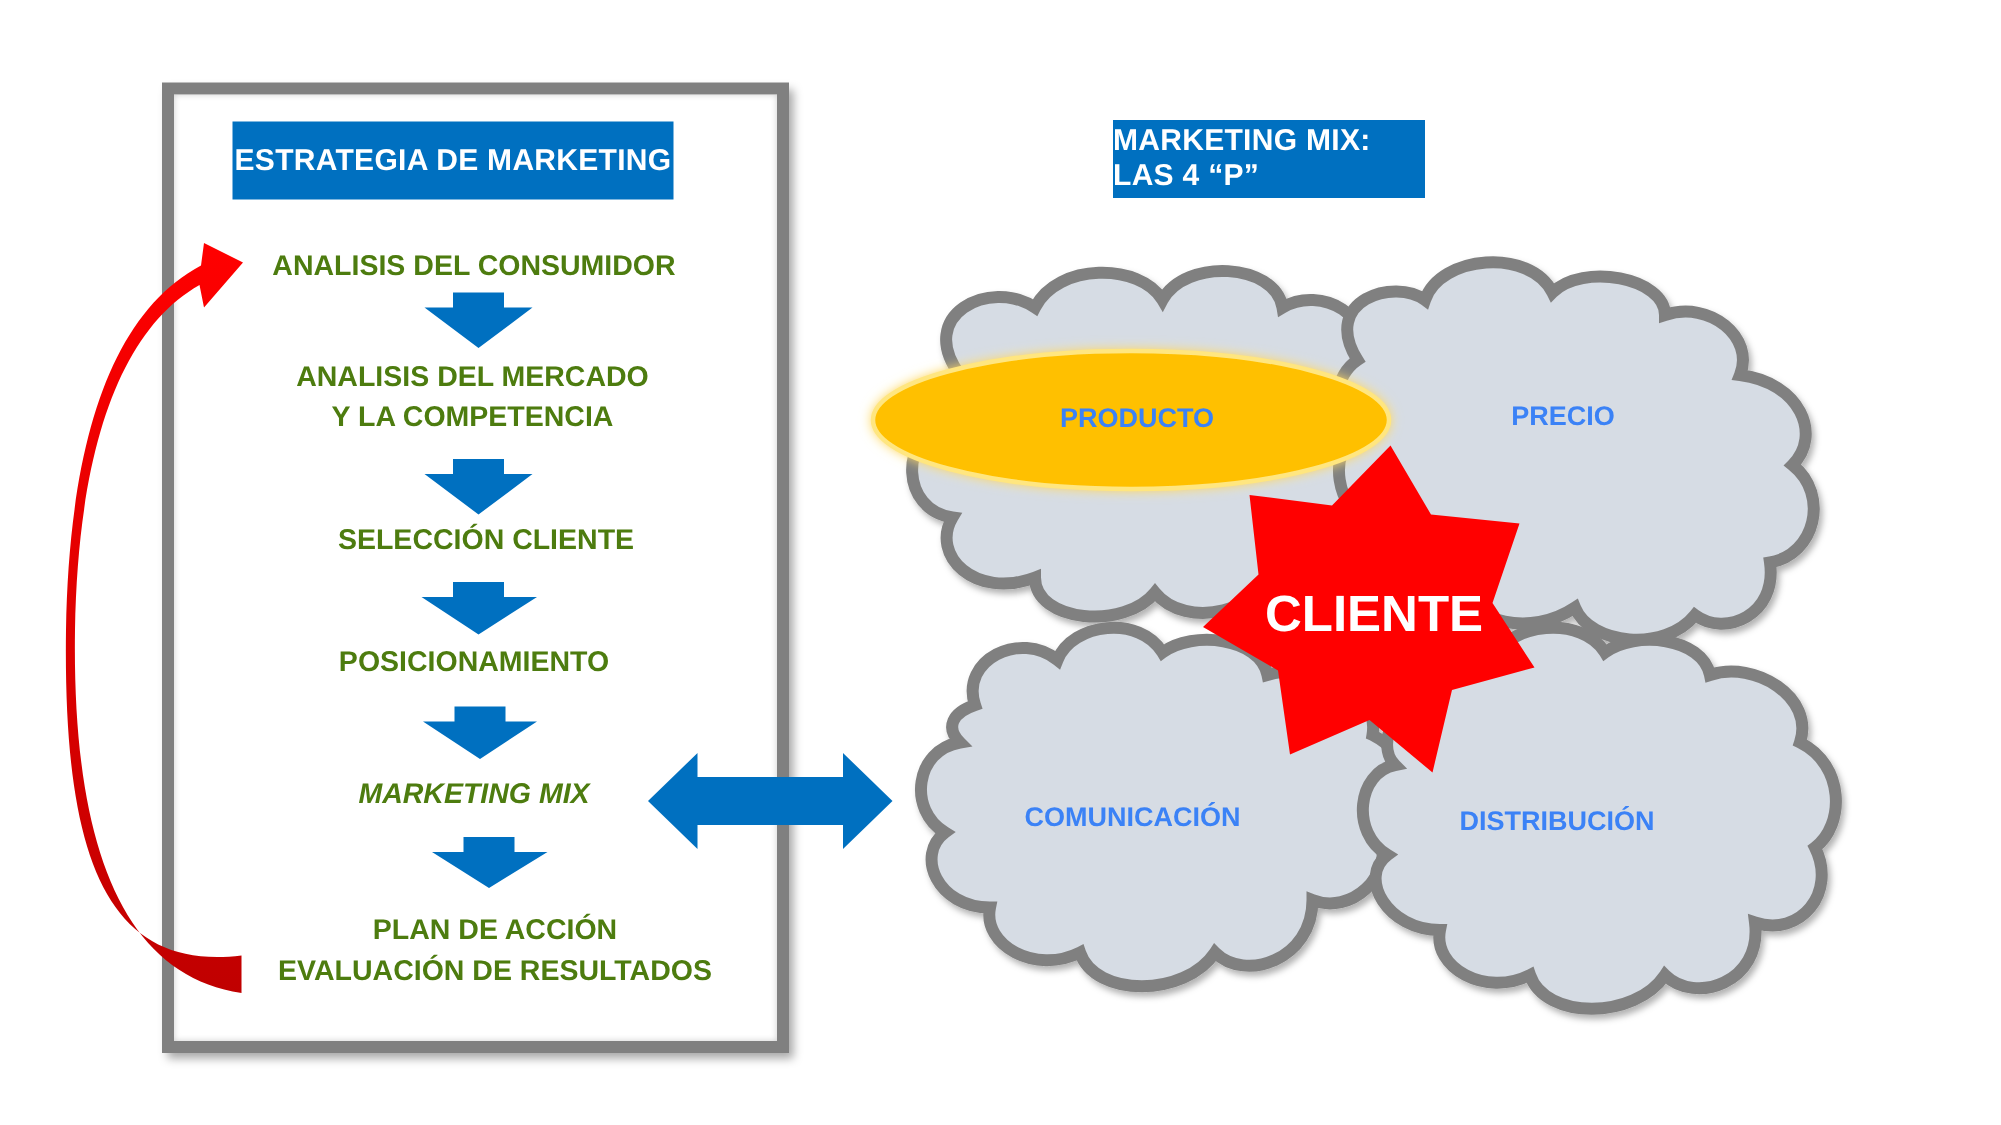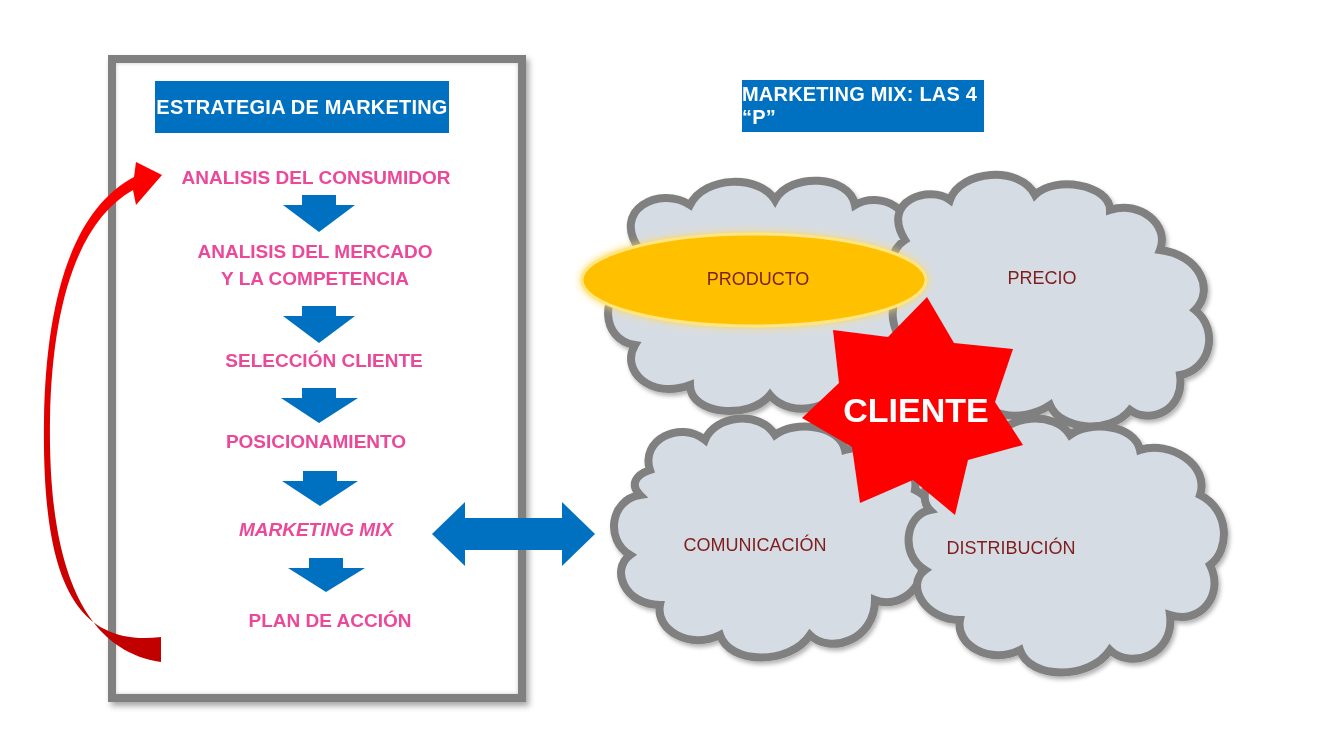--- a/index.html
+++ b/index.html
@@ -5,25 +5,25 @@
   html, body { margin: 0; padding: 0; background: #ffffff; }
   body { width: 1334px; height: 750px; position: relative; overflow: hidden;
          font-family: "Liberation Sans", "DejaVu Sans", sans-serif; }
   .abs { position: absolute; }
   #left-panel { left: 108px; top: 55px; width: 402px; height: 631px;
     border: 8px solid #808080; background: #fff;
     box-shadow: 3px 4px 6px rgba(0,0,0,0.35), inset 0 0 4px rgba(0,0,0,0.2); }
   .title-box { background: #0070C0; color: #fff; font-weight: bold; font-size: 20px;
     display: flex; align-items: center; justify-content: center; letter-spacing: 0.2px; }
   #left-title { left: 155px; top: 81px; width: 294px; height: 52px; }
-  #right-title { left: 742px; top: 80px; width: 242px; height: 52px; }
+  #right-title { left: 742px; top: 80px; width: 208px; height: 52px; }
   .step { position: absolute; text-align: center; font-weight: bold; font-size: 19px;
-    color: #ec4899; line-height: 27px; white-space: nowrap; transform: translateX(-50%); }
+    color: #4d7c0f; line-height: 27px; white-space: nowrap; transform: translateX(-50%); }
   svg { position: absolute; left: 0; top: 0; }
-  .cloud-label { position: absolute; font-weight: normal; font-size: 18px; color: #7f1d1d;
+  .cloud-label { position: absolute; font-weight: bold; font-size: 18px; color: #3b82f6;
     transform: translate(-50%, -50%); white-space: nowrap; }
   #cliente-label { position: absolute; font-weight: bold; font-size: 34px; color: #fff;
     transform: translate(-50%, -50%); white-space: nowrap; }
 </style>
 </head>
 <body>
 
 <div id="left-panel" class="abs"></div>
 <div id="left-title" class="abs title-box">ESTRATEGIA DE MARKETING</div>
 <div id="right-title" class="abs title-box">MARKETING MIX: LAS 4 “P”</div>
@@ -76,19 +76,19 @@
   <ellipse cx="754" cy="280" rx="172" ry="46" fill="#FFC000" stroke="#FFE680" stroke-width="3" filter="url(#glow)"></ellipse>
 
   <polygon fill="#FF0000" points="927,297 954,343 1013,349 995,402 1023,445 968,460 955,515 913,480 860,503 852,447 802,418 839,383 833,330 888,337"></polygon>
 </svg>
 
 <div class="step" style="left:316px; top:164px;"><span>ANALISIS DEL CONSUMIDOR</span></div>
 <div class="step" style="left:315px; top:238px;"><span>ANALISIS DEL MERCADO</span><br><span>Y LA COMPETENCIA</span></div>
 <div class="step" style="left:324px; top:347px;"><span>SELECCIÓN CLIENTE</span></div>
 <div class="step" style="left:316px; top:428px;"><span>POSICIONAMIENTO</span></div>
 <div class="step" style="left:316px; top:516px;font-style:italic;"><span>MARKETING MIX</span></div>
-<div class="step" style="left:330px; top:607px;"><span>PLAN DE ACCIÓN</span><br></div>
+<div class="step" style="left:330px; top:607px;"><span>PLAN DE ACCIÓN</span><br><span>EVALUACIÓN DE RESULTADOS</span></div>
 
 <div class="cloud-label" style="left:758px; top:279px;">PRODUCTO</div>
 <div class="cloud-label" style="left:1042px; top:278px;">PRECIO</div>
 <div class="cloud-label" style="left:755px; top:545px;">COMUNICACIÓN</div>
-<div class="cloud-label" style="left:1011px; top:548px;">DISTRIBUCIÓN</div>
+<div class="cloud-label" style="left:1038px; top:548px;">DISTRIBUCIÓN</div>
 <div id="cliente-label" style="left:916px; top:410px;">CLIENTE</div>
 
 </body></html>

